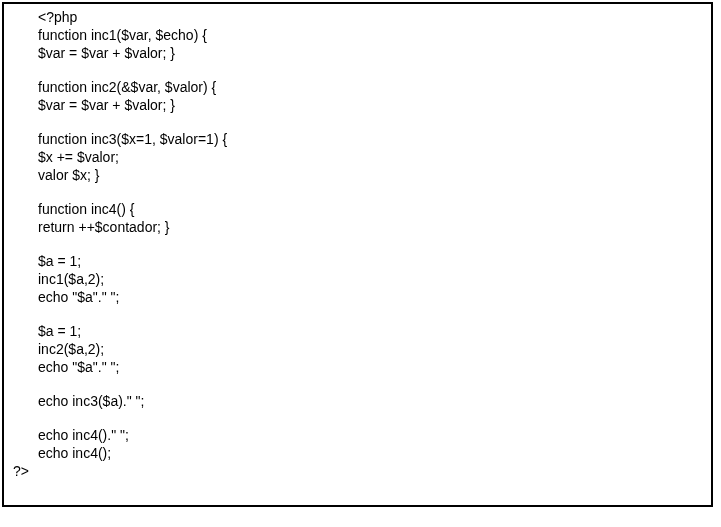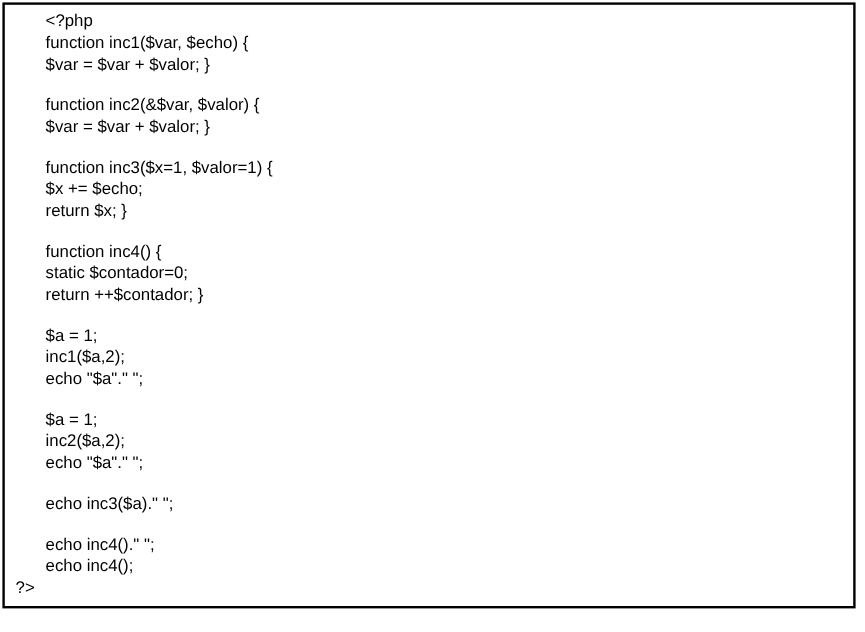--- a/index.html
+++ b/index.html
@@ -42,25 +42,24 @@
 
 <div class="code-box">
     <div class="line normal">&lt;?php</div>
     <div class="line normal">function inc1($var, $echo) {</div>
     <div class="line normal">$var = $var + $valor; }</div>
     <div class="line blank"></div>
     <div class="line normal">function inc2(&amp;$var, $valor) {</div>
     <div class="line normal">$var = $var + $valor; }</div>
     <div class="line blank"></div>
     <div class="line normal">function inc3($x=1, $valor=1) {</div>
-    <div class="line normal">$x += $echo;</div>
-    <div class="line normal">return $x; }</div>
+    <div class="line normal">$x += $valor;</div>
+    <div class="line normal">valor $x; }</div>
     <div class="line blank"></div>
     <div class="line normal">function inc4() {</div>
-    <div class="line normal">static $contador=0;</div>
     <div class="line normal">return ++$contador; }</div>
     <div class="line blank"></div>
     <div class="line normal">$a = 1;</div>
     <div class="line normal">inc1($a,2);</div>
     <div class="line normal">echo "$a"." ";</div>
     <div class="line blank"></div>
     <div class="line normal">$a = 1;</div>
     <div class="line normal">inc2($a,2);</div>
     <div class="line normal">echo "$a"." ";</div>
     <div class="line blank"></div>

